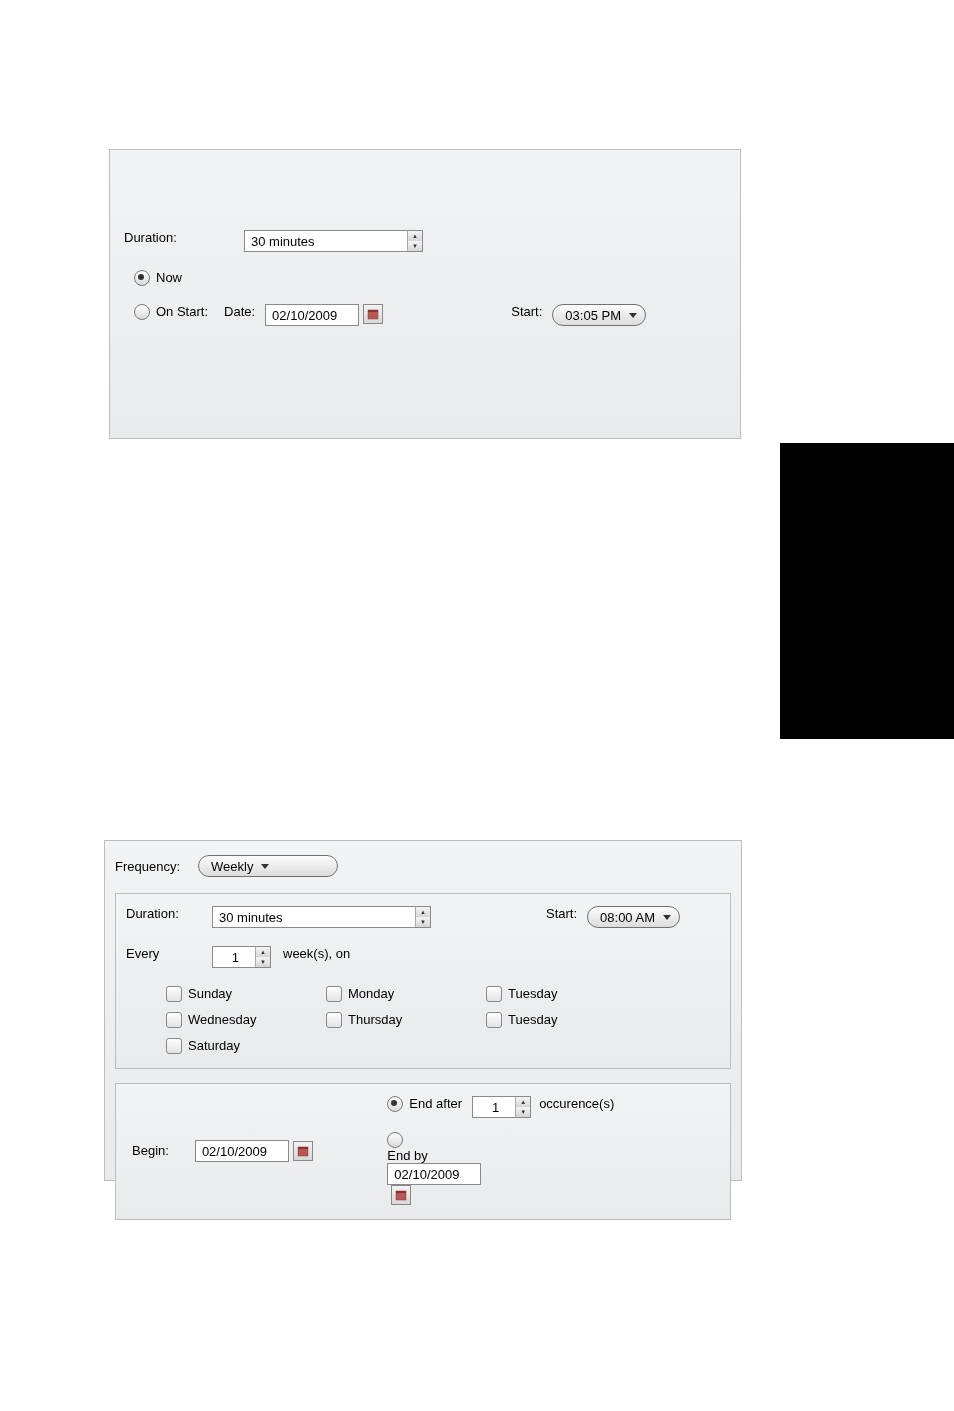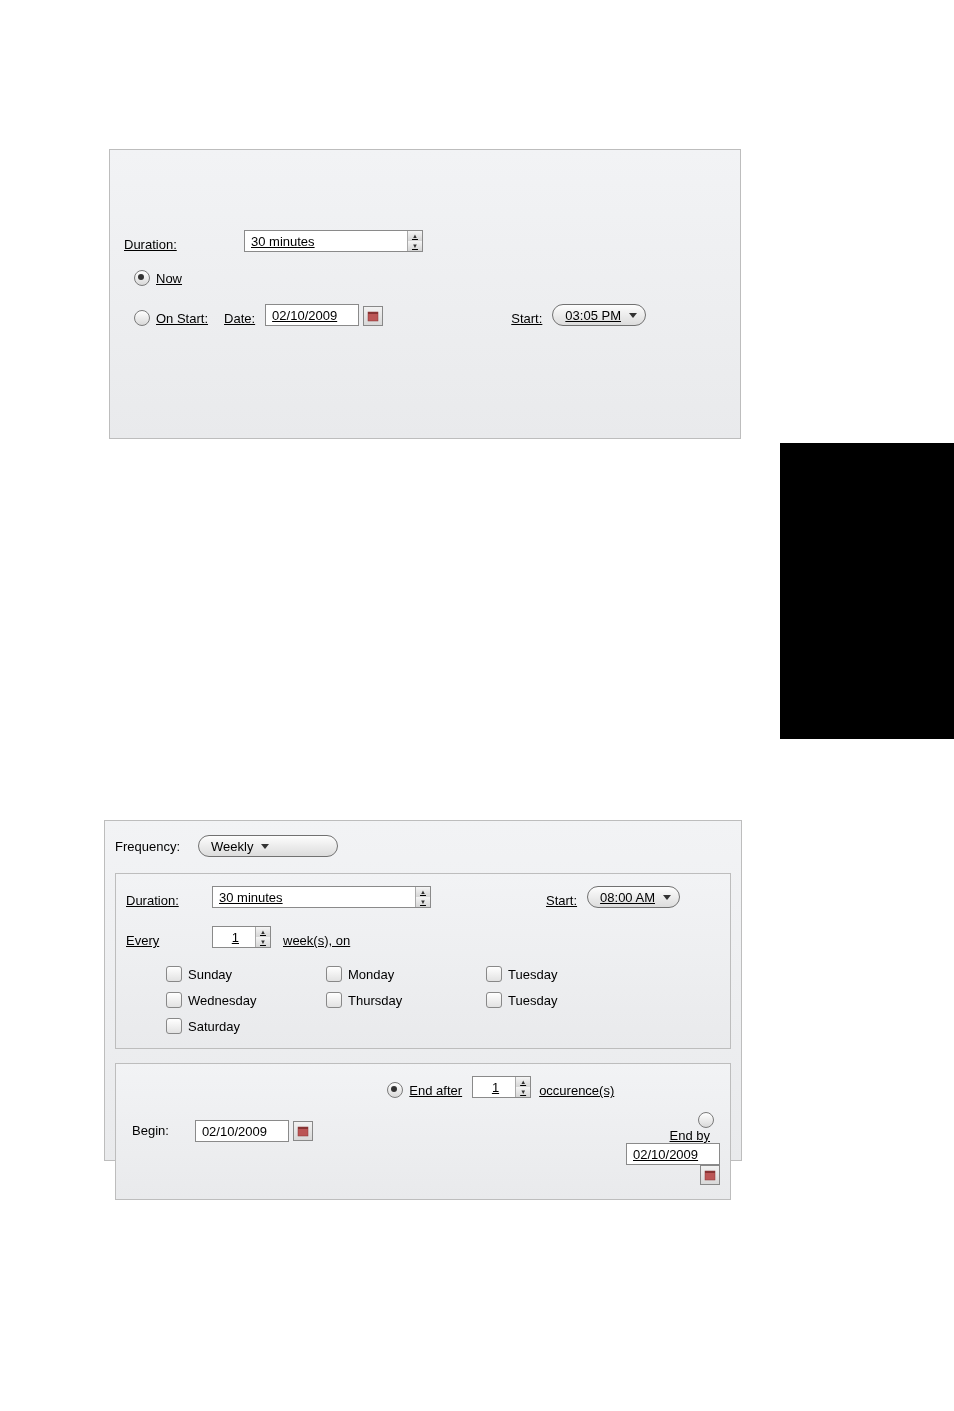--- a/index.html
+++ b/index.html
@@ -33,30 +33,29 @@
     }
     .panel1 {
       left: 109px;
       top: 149px;
       width: 632px;
       height: 290px;
       padding-top: 80px;
     }
     .panel2 {
       left: 104px;
-      top: 820px;
+      top: 840px;
       width: 638px;
       height: 341px;
       padding: 14px 10px 14px 10px;
     }
     .row {
       display: flex;
-      align-items: flex-end;
+      align-items: flex-start;
       margin-bottom: 18px;
-      text-decoration: underline;
     }
     .label {
       margin-right: 10px;
     }
     
     .radio {
       width: 14px;
       height: 14px;
       border-radius: 50%;
       border: 1px solid #7a7a7a;
@@ -167,21 +166,20 @@
       margin-bottom: 14px;
     }
     .days {
       display: flex;
       flex-wrap: wrap;
       padding-left: 40px;
       gap: 10px 40px;
     }
     .day-item {
       display: flex;
-      align-items: center;
       width: 120px;
     }
     .range-title {
       margin-bottom: 10px;
     }
     .range-rows {
       display: flex;
     }
     .range-left { flex: 0 0 44%; display: flex; align-items: center; }
     .range-right { flex: 1; }

